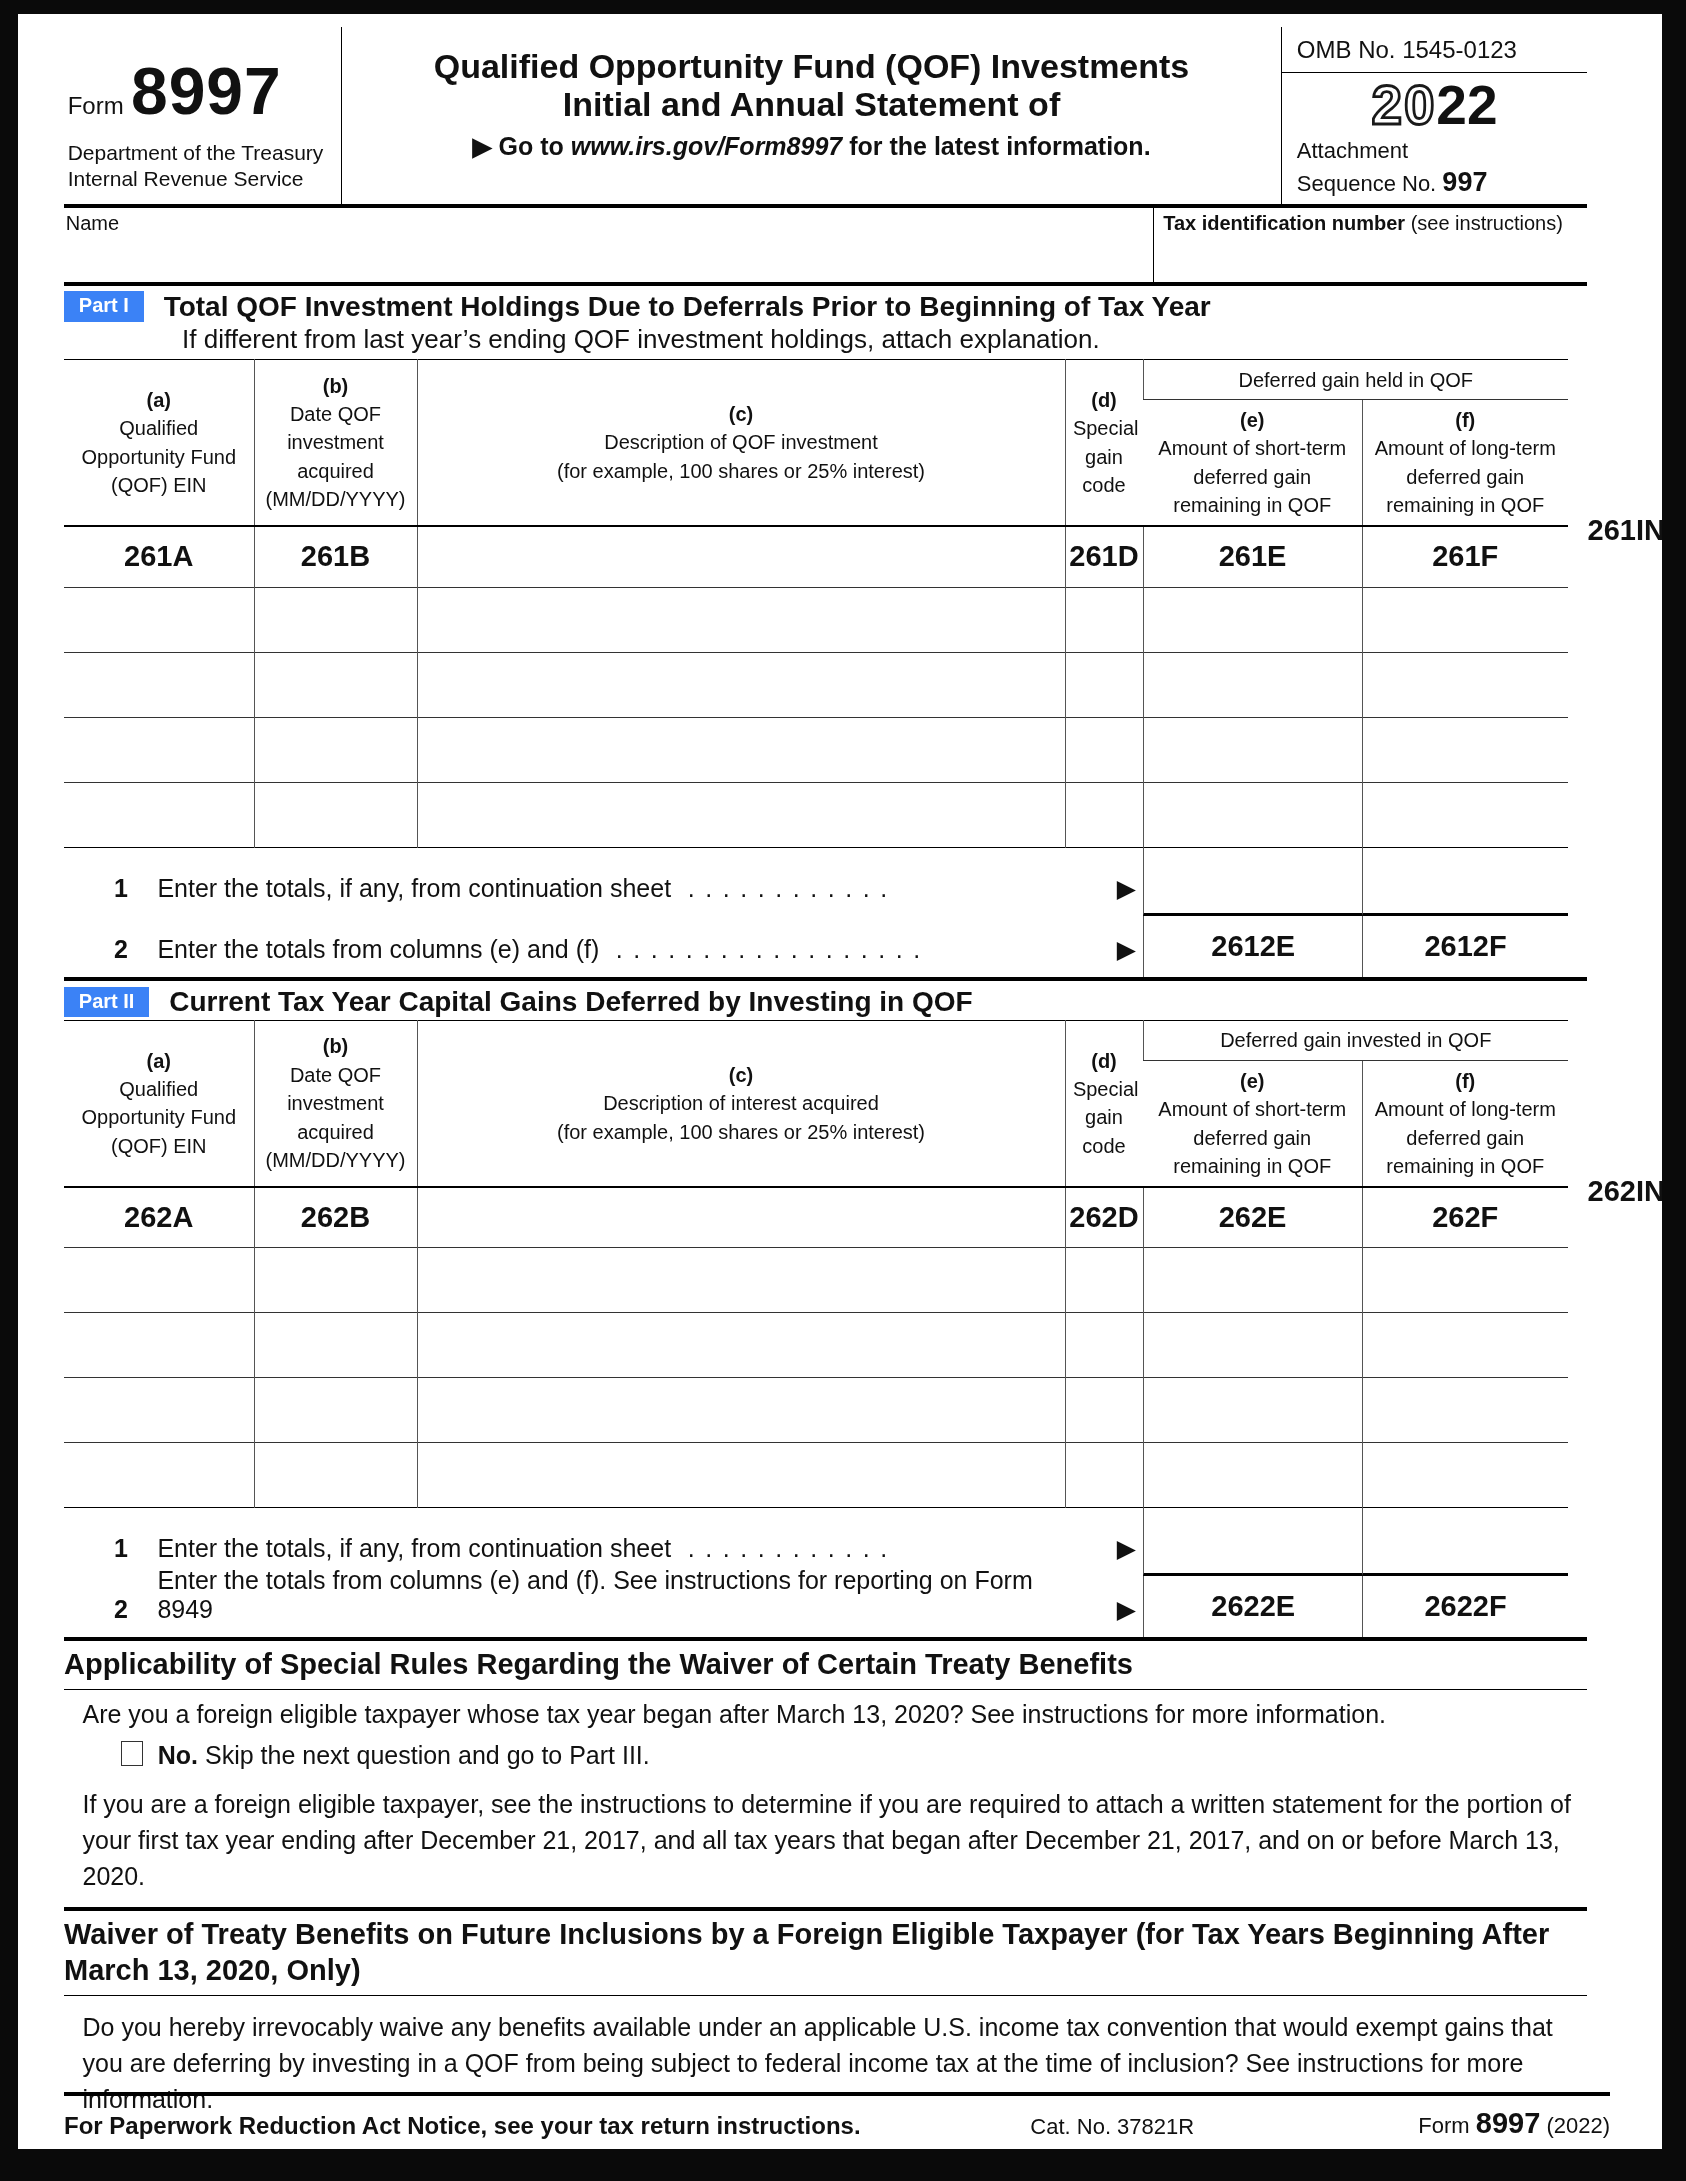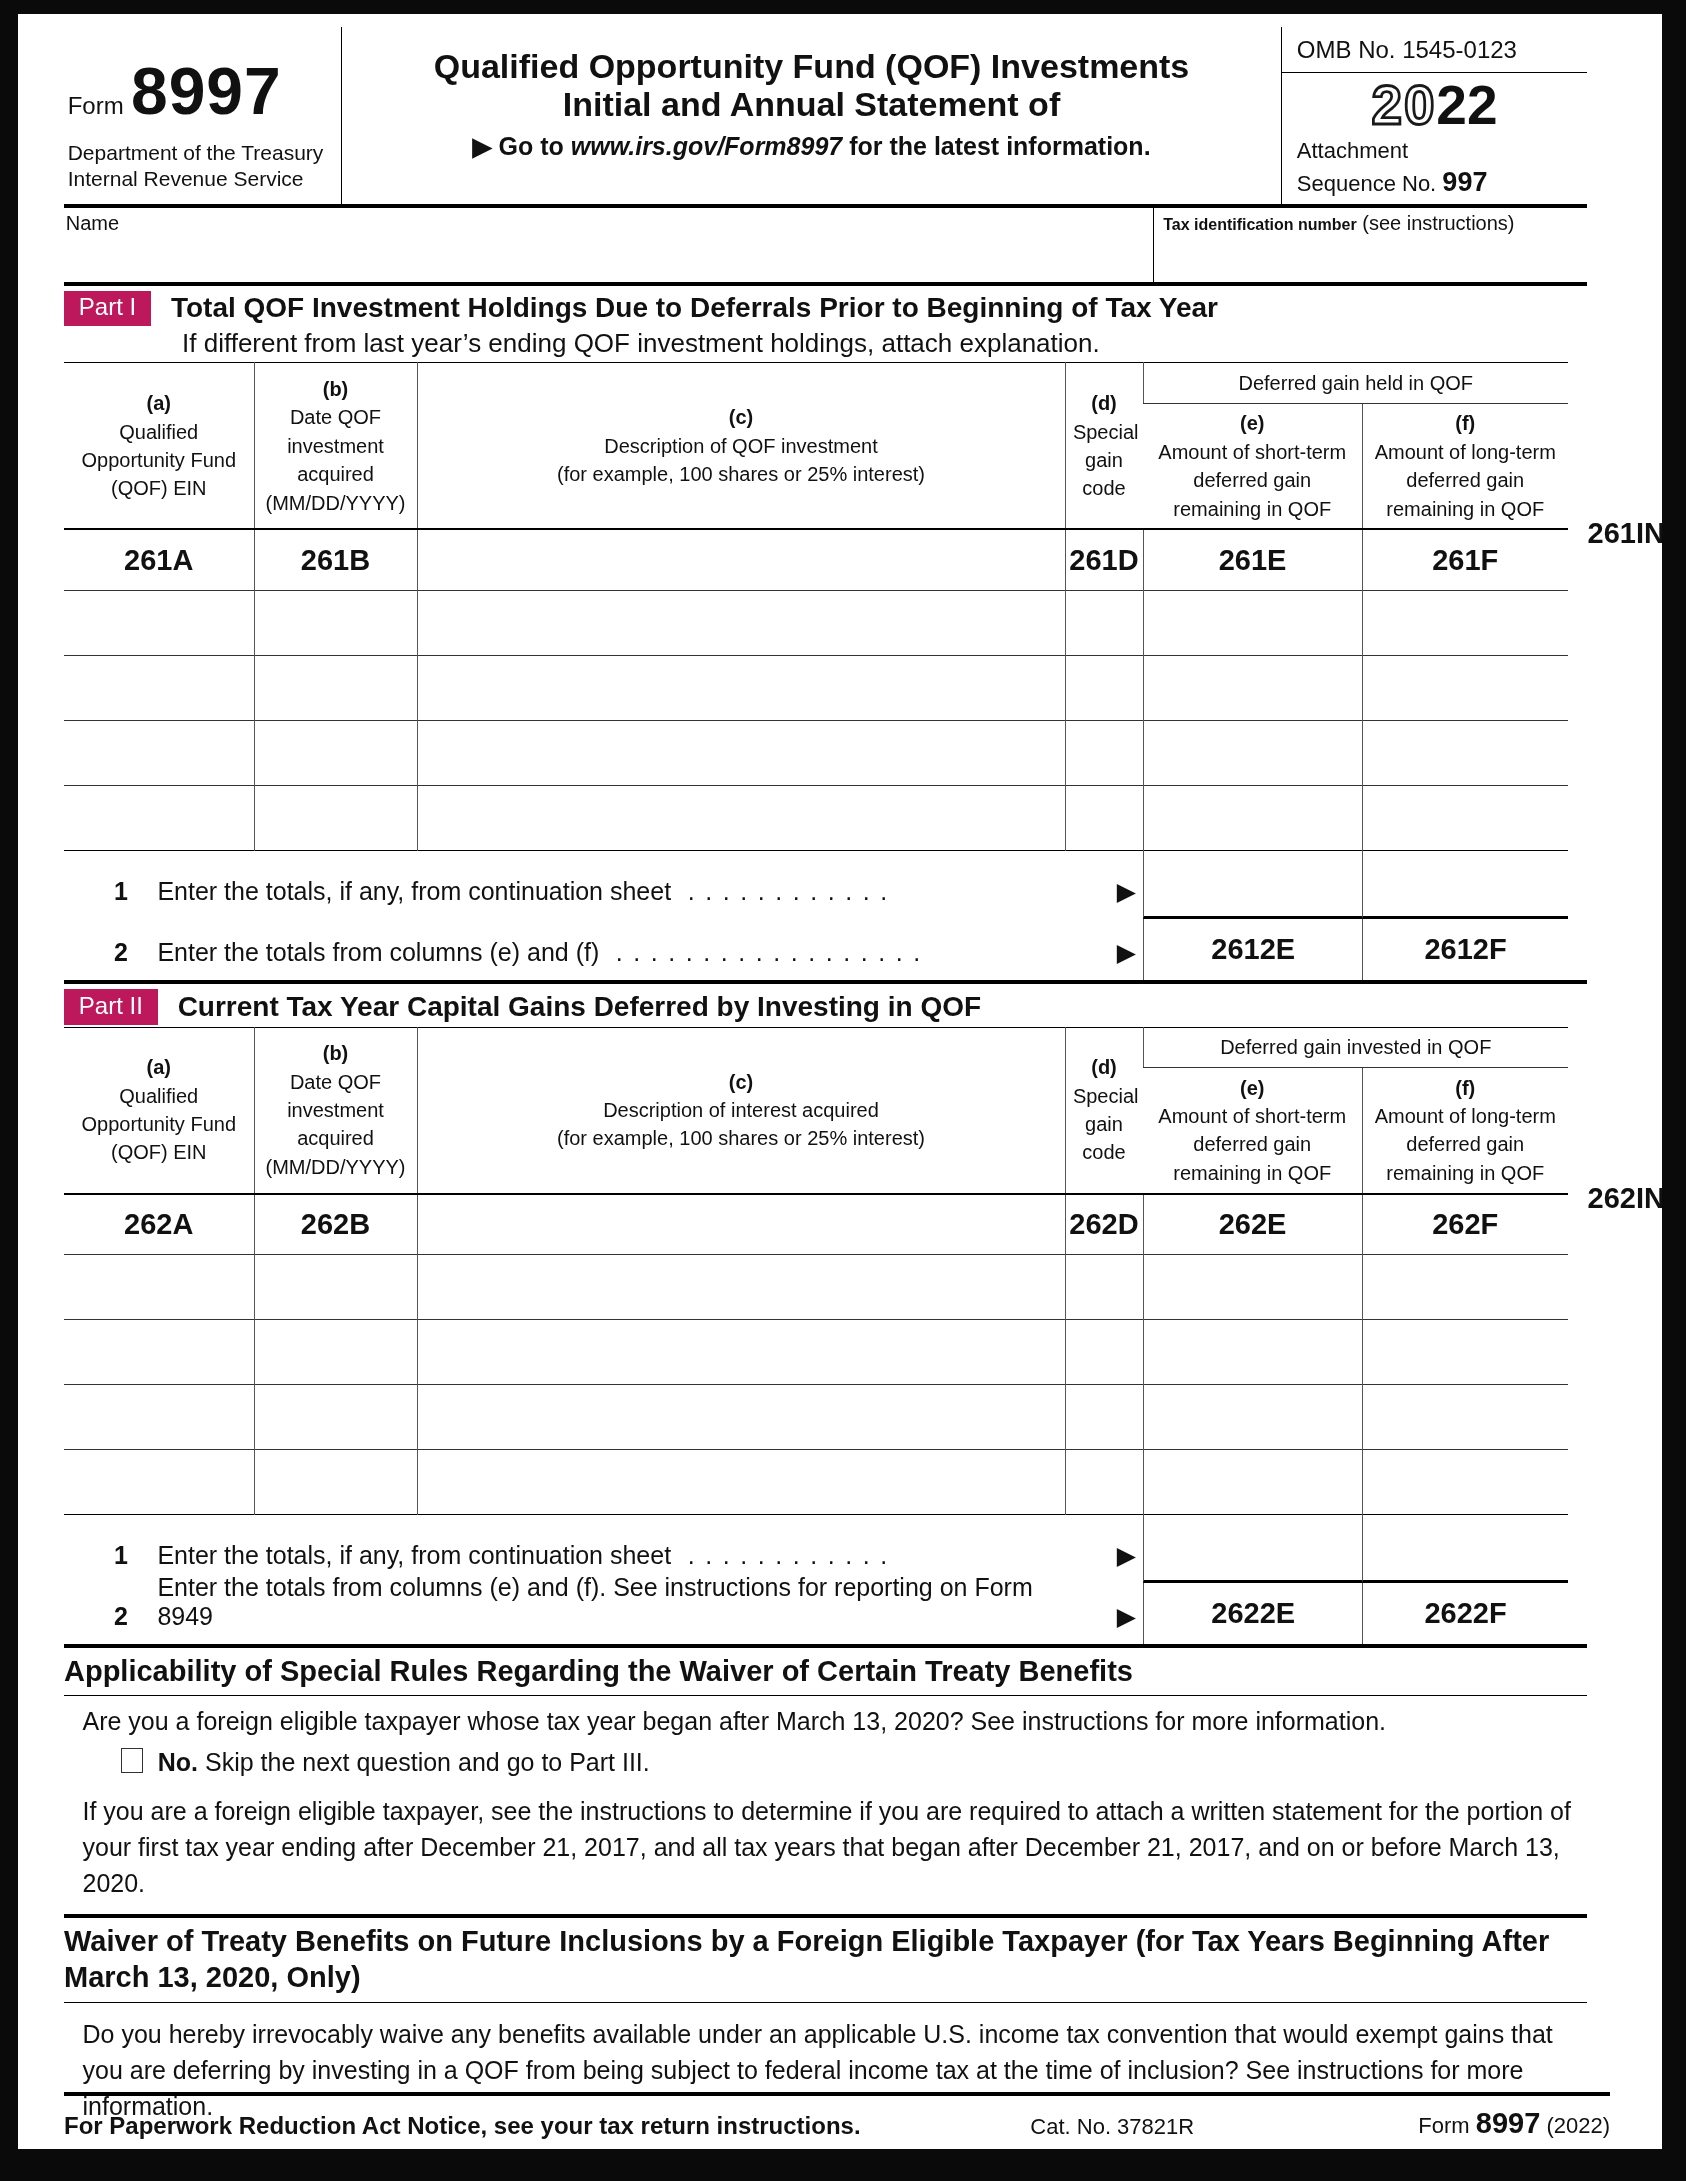--- a/index.html
+++ b/index.html
@@ -29,26 +29,26 @@
   .omb { font-size:24px; padding:9.2px 0 7.4px 14.8px; border-bottom:1.8px solid #000; }
   .year { text-align:center; margin-top:5.5px; font-size:55px; font-weight:bold; line-height:1; }
   .year-outline { color:#fff; -webkit-text-stroke:2.8px #1a1a1a; letter-spacing:1.8px; }
   .att { font-size:22px; line-height:1.3; padding-left:14.8px; margin-top:3.7px; }
   .seq-num { font-weight:bold; font-size:27px; }
 
   
   .name-row { display:flex; height:78px; border-bottom:4.6px solid #000; }
   .name-cell { flex:1; font-size:20px; padding:3.7px 0 0 1.8px; }
   .tin-cell { width:434px; border-left:1.4px solid #000; font-size:20px; padding:3.7px 0 0 9.2px; }
-  .tin-cell b { font-size:16px; }
+  .tin-cell b { font-size:20px; }
 
   
   .part-bar { display:flex; align-items:center; gap:20px; padding:4.6px 0 1.8px 0; }
   .part-bar.topline { border-top:4.6px solid #000; padding-top:5.5px; }
-  .badge { background:#be185d; color:#fff; font-weight:normal; font-size:24px; padding:2.8px 14.8px 4.6px 14.8px; }
+  .badge { background:#3b82f6; color:#fff; font-weight:bold; font-size:20px; padding:2.8px 14.8px 4.6px 14.8px; }
   .part-title { font-weight:bold; font-size:28px; }
   .part-sub { font-size:26px; margin-left:118px; padding-bottom:3.7px; }
 
   
   .table-wrap { position:relative; }
   table { border-collapse:collapse; table-layout:fixed; width:1504px; }
   col.c-a{width:190px} col.c-b{width:163px} col.c-c{width:648px}
   col.c-d{width:78px}  col.c-e{width:219px} col.c-f{width:206px}
   th, td { border-left:0.9px solid #555; font-weight:normal; }
   th:first-child, td:first-child { border-left:none; }

